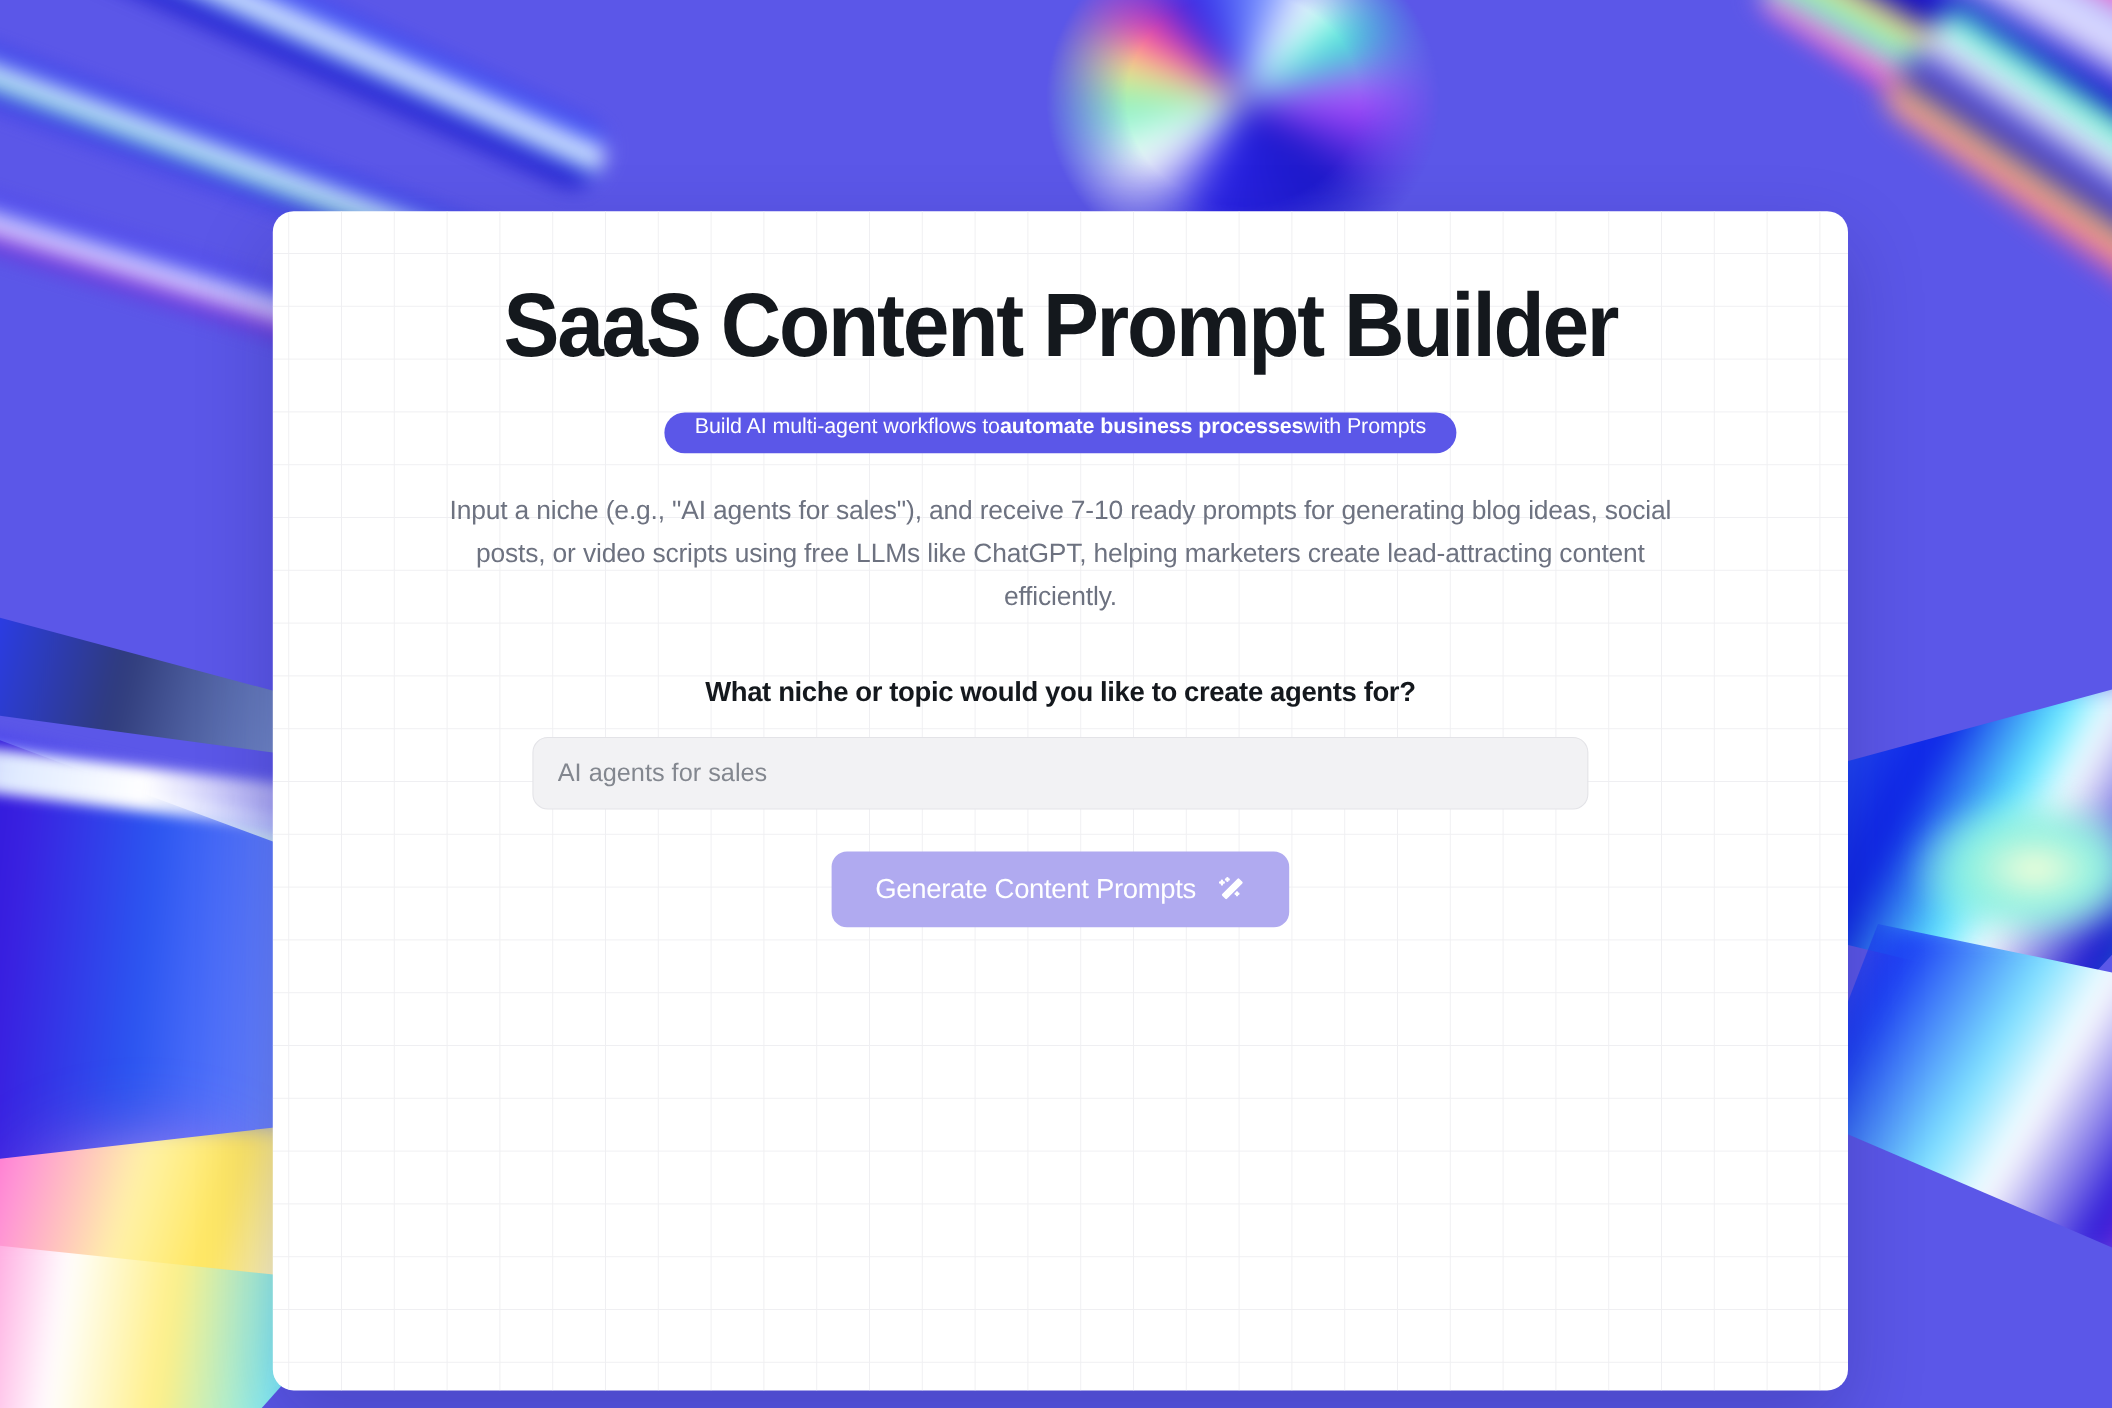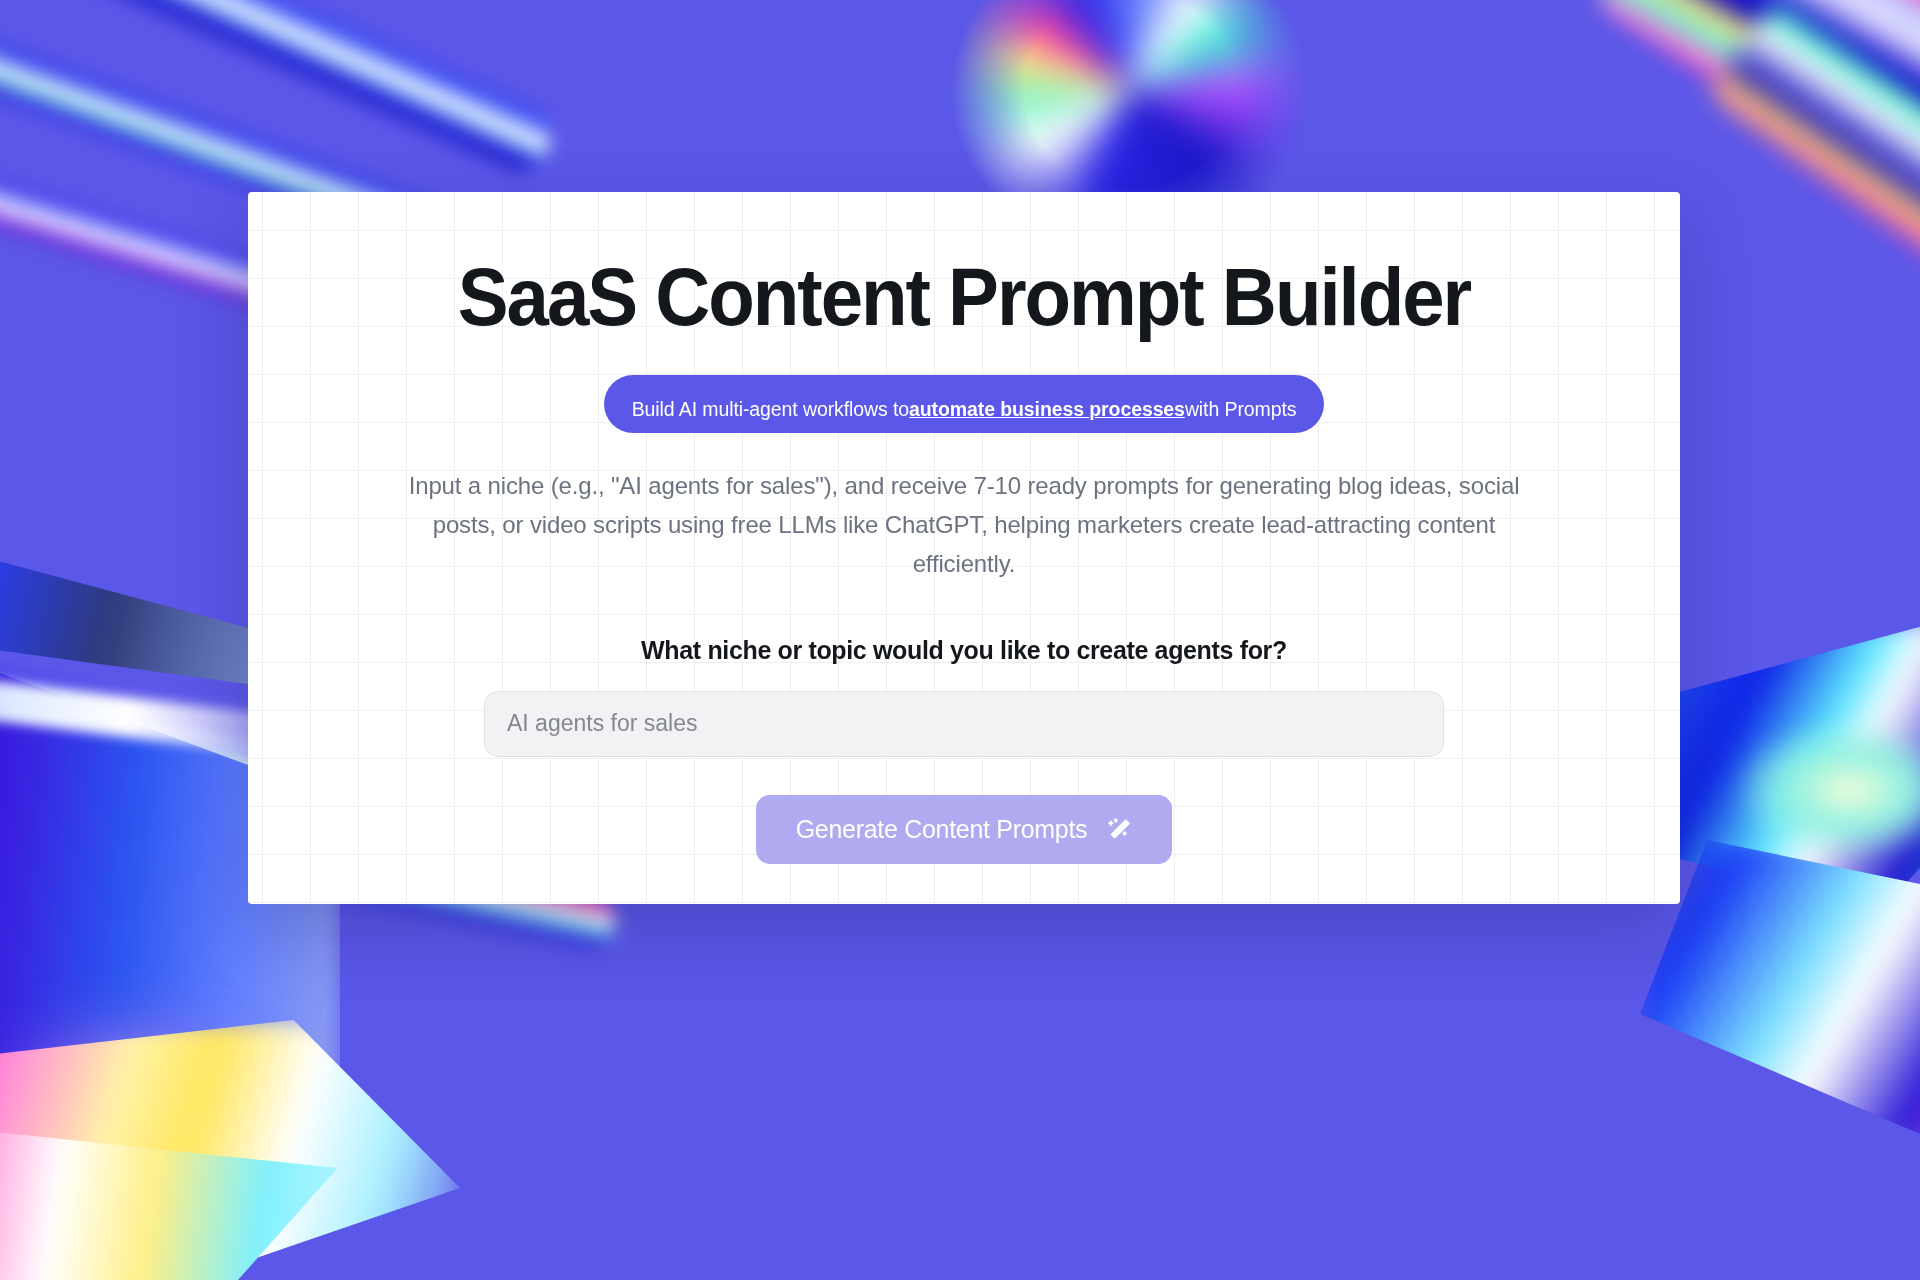--- a/index.html
+++ b/index.html
@@ -181,23 +181,23 @@
     border-radius: 50%;
     background: radial-gradient(closest-side, rgba(255,255,255,.85), rgba(255,120,220,.35), rgba(91,87,232,0) 80%);
   }
 
   
   #card {
     position: absolute;
     left: 248px;
     top: 192px;
     width: 1432px;
-    height: 712px;
+    height: 1072px;
     background: #ffffff;
-    border-radius: 4px;
+    border-radius: 19px;
     box-shadow: 0 28px 70px rgba(20, 16, 80, .22);
     overflow: hidden;
   }
   #card-grid {
     position: absolute;
     inset: 0;
     background-image:
       linear-gradient(to right, #ededf0 1px, transparent 1px),
       linear-gradient(to bottom, #ededf0 1px, transparent 1px);
     background-size: 48px 48px;
@@ -225,27 +225,27 @@
   }
 
   .badge-row { display: flex; justify-content: center; margin-bottom: 34px; }
   #promo-badge {
     display: inline-flex;
     align-items: center;
     gap: 0;
     background: #5B57E8;
     color: #ffffff;
     border-radius: 999px;
-    padding: 24px 28px 13px 28px;
+    padding: 3px 28px 13px 28px;
     font-size: 19.5px;
     line-height: 1.1;
     letter-spacing: -.1px;
     white-space: nowrap;
   }
-  #promo-badge .b { font-weight: 700; text-decoration: underline; }
+  #promo-badge .b { font-weight: 700; }
   #promo-badge .w { font-weight: 400; }
 
   #description {
     font-size: 24px;
     line-height: 1.62;
     color: #6d7280;
     max-width: 1160px;
     margin: 0 auto 52px auto;
     letter-spacing: -.15px;
   }

